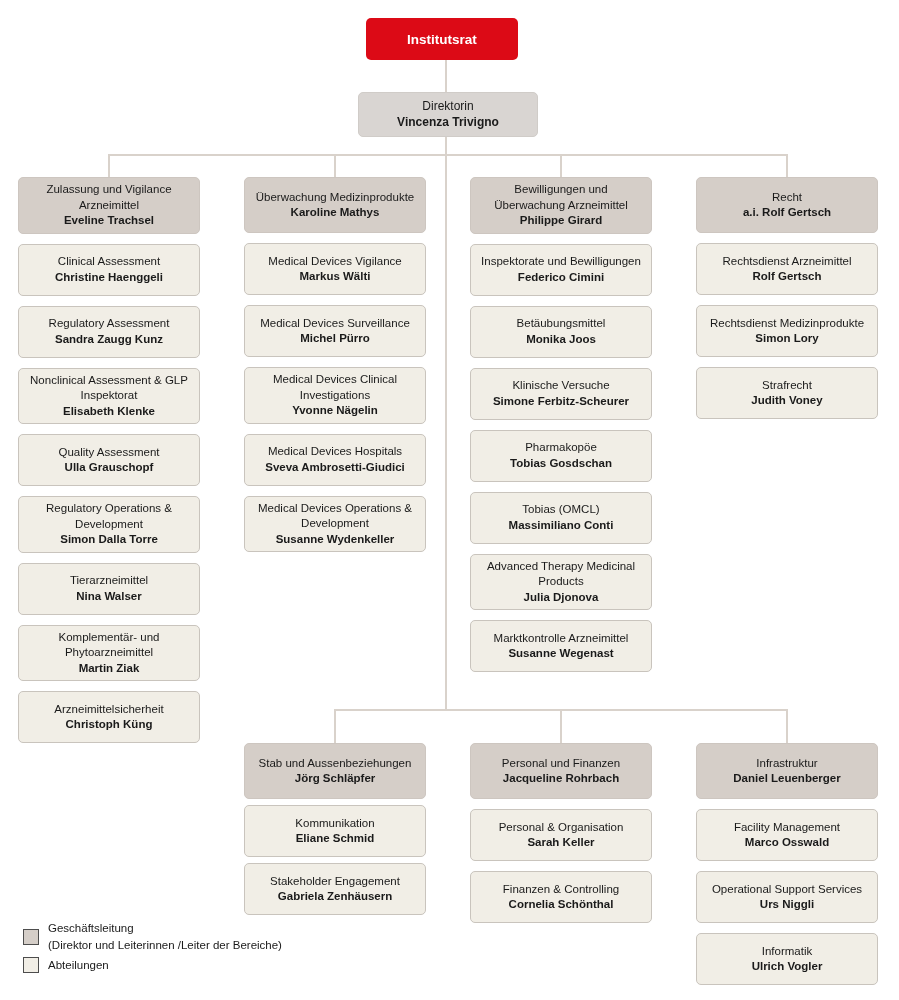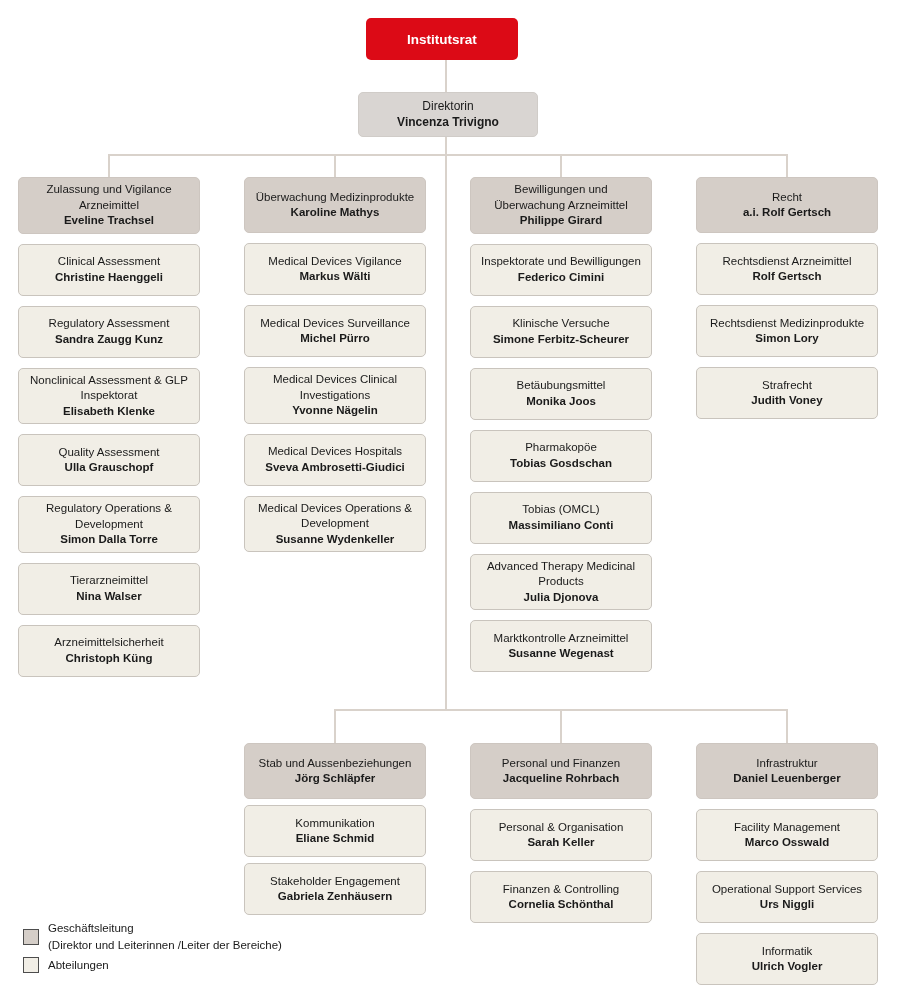--- a/index.html
+++ b/index.html
@@ -117,20 +117,24 @@
         </div>
         <div class="box unit">
           <span class="title">Regulatory Operations &amp; Development</span>
           <span class="name">Simon Dalla Torre</span>
         </div>
         <div class="box unit">
           <span class="title">Tierarzneimittel</span>
           <span class="name">Nina Walser</span>
         </div>
         <div class="box unit">
+          <span class="title">Komplementär- und Phytoarzneimittel</span>
+          <span class="name">Martin Ziak</span>
+        </div>
+        <div class="box unit">
           <span class="title">Arzneimittelsicherheit</span>
           <span class="name">Christoph Küng</span>
         </div>
       </div>
       <div class="column" style="left: 244px; top: 177px;">
         <div class="box branch-head">
           <span class="title">Überwachung Medizinprodukte</span>
           <span class="name">Karoline Mathys</span>
         </div>
         <div class="box unit">
@@ -157,26 +161,26 @@
       <div class="column" style="left: 470px; top: 177px;">
         <div class="box branch-head">
           <span class="title">Bewilligungen und Überwachung Arzneimittel</span>
           <span class="name">Philippe Girard</span>
         </div>
         <div class="box unit">
           <span class="title">Inspektorate und Bewilligungen</span>
           <span class="name">Federico Cimini</span>
         </div>
         <div class="box unit">
+          <span class="title">Betäubungsmittel</span>
+          <span class="name">Monika Joos</span>
+        </div>
+        <div class="box unit">
           <span class="title">Klinische Versuche</span>
           <span class="name">Simone Ferbitz-Scheurer</span>
-        </div>
-        <div class="box unit">
-          <span class="title">Betäubungsmittel</span>
-          <span class="name">Monika Joos</span>
         </div>
         <div class="box unit">
           <span class="title">Pharmakopöe</span>
           <span class="name">Tobias Gosdschan</span>
         </div>
         <div class="box unit">
           <span class="title">Tobias (OMCL)</span>
           <span class="name">Massimiliano Conti</span>
         </div>
         <div class="box unit">

